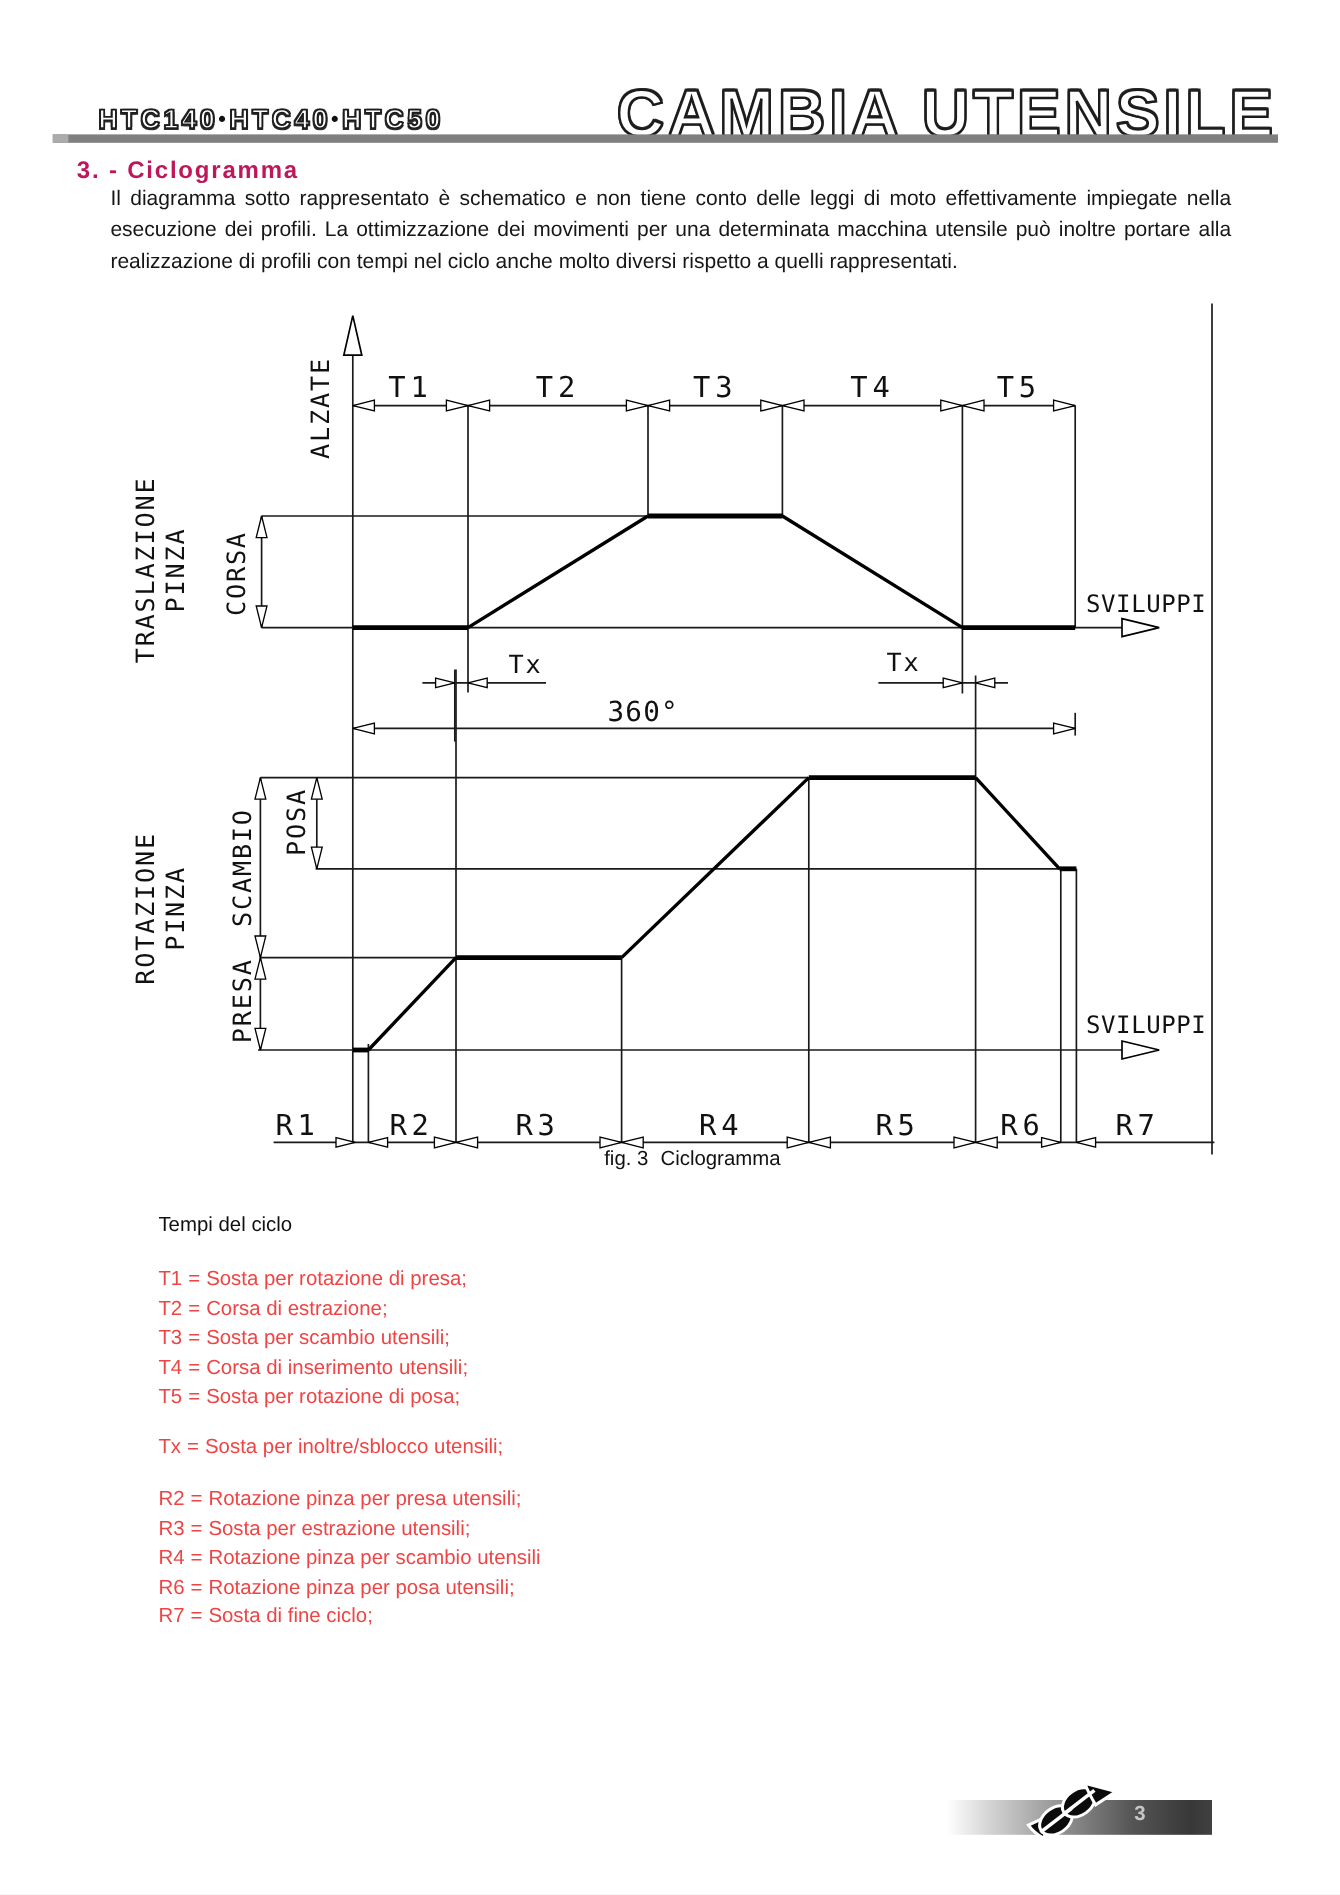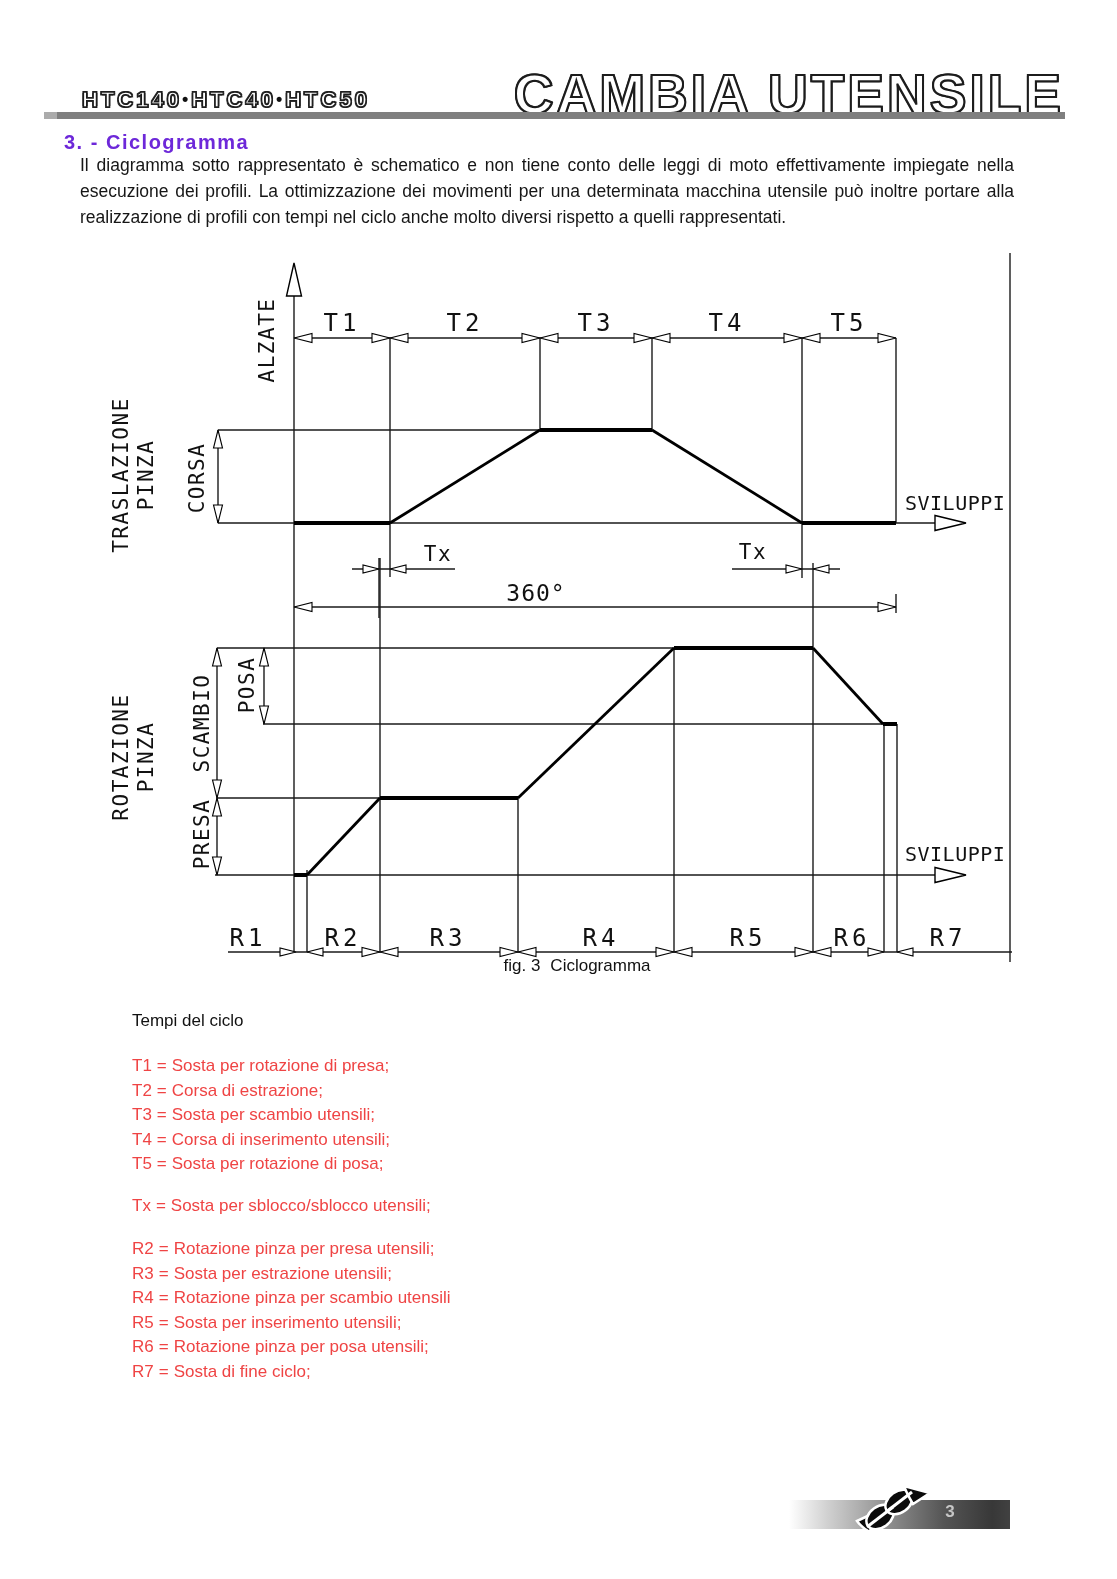--- a/index.html
+++ b/index.html
@@ -19,24 +19,24 @@
     position:absolute;left:55px;top:87px;font-size:22px;letter-spacing:3px;white-space:nowrap;padding-left:27px;
   }
   #hdr-models .blt{color:#111;-webkit-text-stroke:0;text-shadow:none;font-size:18px;vertical-align:2px;}
   #hdr-title{
     position:absolute;right:53px;top:62px;font-size:55px;letter-spacing:3px;white-space:nowrap;
     -webkit-text-stroke:2px #1c1c1c;
   }
   #hdr-bar{position:absolute;left:44px;top:112px;width:1021px;height:7px;background:#7f7f7f;}
   #hdr-bar-cap{position:absolute;left:44px;top:112px;width:13px;height:7px;background:#ababab;}
   #section-heading{
-    position:absolute;left:64px;top:131px;font-size:20px;font-weight:bold;color:#6d28d9;letter-spacing:1.5px;
+    position:absolute;left:64px;top:131px;font-size:20px;font-weight:bold;color:#be185d;letter-spacing:1.5px;
   }
   #intro{
-    position:absolute;left:80px;top:153px;width:934px;font-size:17.5px;line-height:25.8px;
+    position:absolute;left:92px;top:153px;width:934px;font-size:17.5px;line-height:25.8px;
     text-align:justify;color:#161616;
   }
   
   #diagram{position:absolute;left:0;top:250px;}
   .ln{stroke:#1a1a1a;stroke-width:1.4;fill:none;}
   .prof{stroke:#000;stroke-width:4;fill:none;}
   .ramp{stroke:#000;stroke-width:2.8;fill:none;}
   .ah{fill:#fff;stroke:#000;stroke-width:1.1;}
   .ax{fill:#fff;stroke:#000;stroke-width:1.4;}
   .dtxt{font-family:"DejaVu Sans Mono", monospace;font-size:21px;fill:#111;letter-spacing:1.5px;}
@@ -217,28 +217,27 @@
 
   <div id="t-legend" class="legend-block">
     <div class="lrow"><span>T1</span><span class="leq">=</span><span>Sosta per rotazione di presa;</span></div>
     <div class="lrow"><span>T2</span><span class="leq">=</span><span>Corsa di estrazione;</span></div>
     <div class="lrow"><span>T3</span><span class="leq">=</span><span>Sosta per scambio utensili;</span></div>
     <div class="lrow"><span>T4</span><span class="leq">=</span><span>Corsa di inserimento utensili;</span></div>
     <div class="lrow"><span>T5</span><span class="leq">=</span><span>Sosta per rotazione di posa;</span></div>
   </div>
 
   <div id="tx-legend" class="legend-block">
-    <div class="lrow"><span>Tx</span><span class="leq">=</span><span>Sosta per sblocco/sblocco utensili;</span></div>
+    <div class="lrow"><span>Tx</span><span class="leq">=</span><span>Sosta per inoltre/sblocco utensili;</span></div>
   </div>
 
   <div id="r-legend" class="legend-block">
     <div class="lrow"><span>R2</span><span class="leq">=</span><span>Rotazione pinza per presa utensili;</span></div>
     <div class="lrow"><span>R3</span><span class="leq">=</span><span>Sosta per estrazione utensili;</span></div>
     <div class="lrow"><span>R4</span><span class="leq">=</span><span>Rotazione pinza per scambio utensili</span></div>
-    <div class="lrow"><span>R5</span><span class="leq">=</span><span>Sosta per inserimento utensili;</span></div>
     <div class="lrow"><span>R6</span><span class="leq">=</span><span>Rotazione pinza per posa utensili;</span></div>
     <div class="lrow"><span>R7</span><span class="leq">=</span><span>Sosta di fine ciclo;</span></div>
   </div>
 
   <div id="footer-bar"></div>
   <svg id="footer-logo" width="82" height="62" viewBox="0 0 82 62">
     <g>
       <path d="M3 45 L20 37 L16 56 Q8 52 3 45 Z" fill="#0b0b0b" stroke="#fff" stroke-width="2.5"></path>
       <ellipse cx="26" cy="41" rx="15" ry="10.5" transform="rotate(-36 26 41)" fill="#0b0b0b" stroke="#fff" stroke-width="2.5"></ellipse>
       <ellipse cx="45" cy="26" rx="15" ry="10.5" transform="rotate(-36 45 26)" fill="#0b0b0b" stroke="#fff" stroke-width="2.5"></ellipse>

